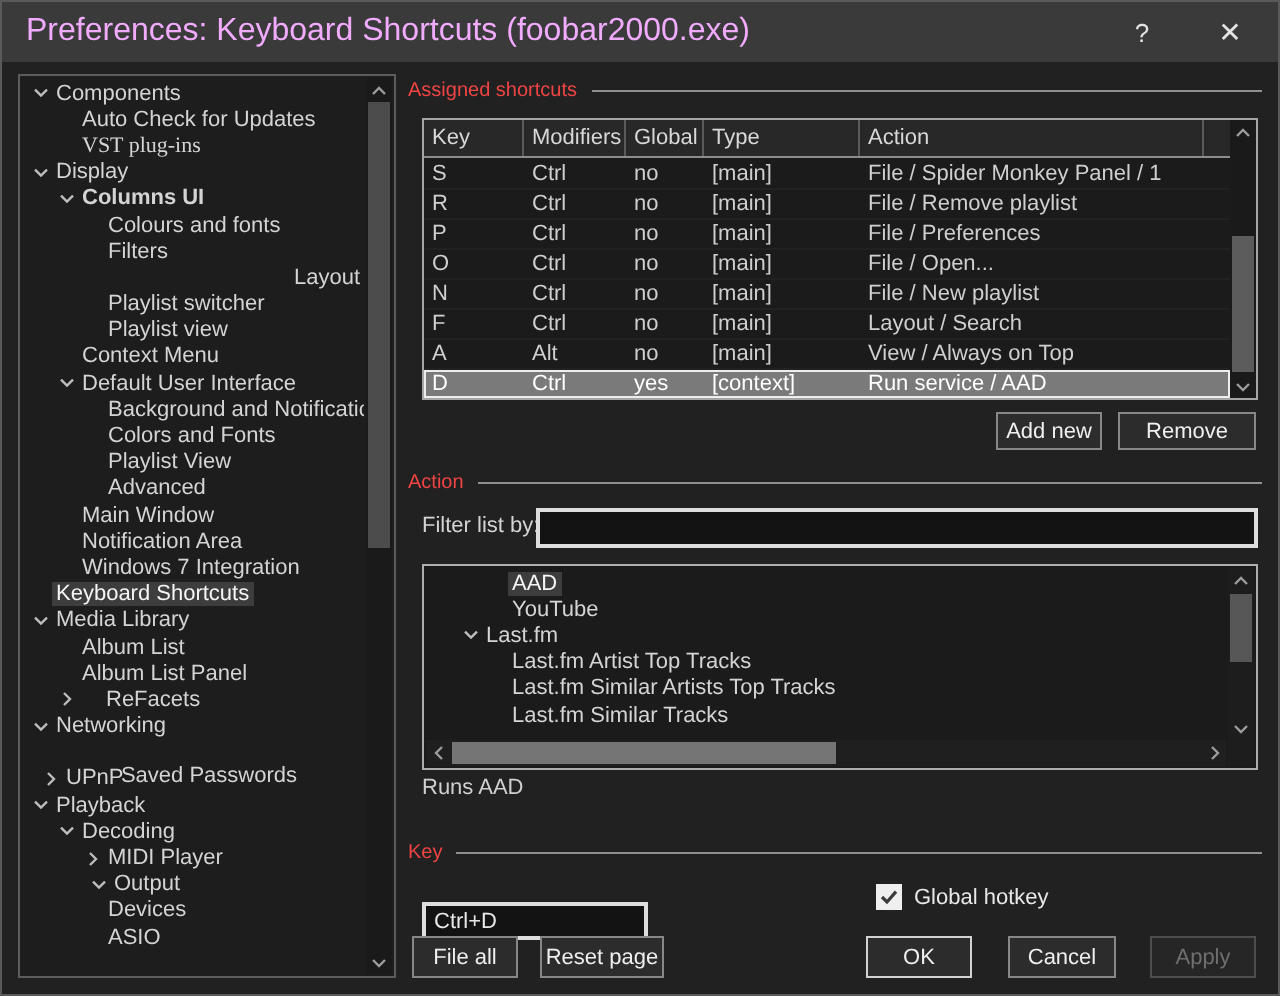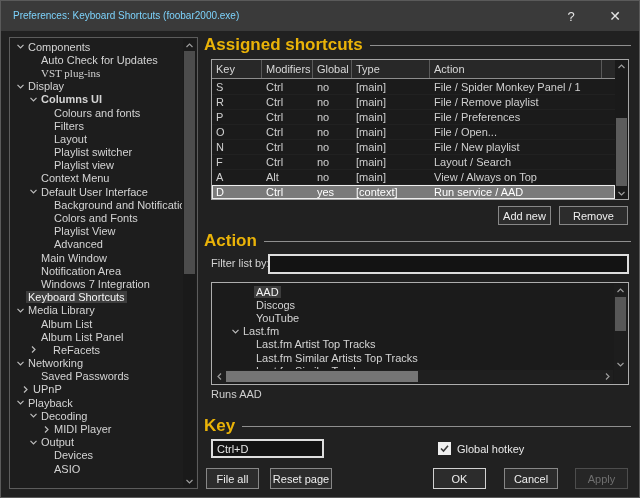--- a/index.html
+++ b/index.html
@@ -2,28 +2,28 @@
 <html><head>
 <meta charset="utf-8">
 <style>
   *{margin:0;padding:0;box-sizing:border-box}
   html,body{width:640px;height:498px;overflow:hidden}
   body{font-family:"Liberation Sans",sans-serif;background:#1a1a1a;color:#d4d4d4;font-size:11px;position:relative}
   .window{position:absolute;inset:0;width:640px;height:498px;background:#212121;border:1px solid #5a5a5a;overflow:hidden}
 
   
   .titlebar{position:absolute;top:0;left:0;right:0;height:30px;background:#3a3a3a;color:#fff}
-  .title-text{position:absolute;left:12px;top:0;line-height:30px;font-size:10px;color:#7dd3fc}
+  .title-text{position:absolute;left:12px;top:0;line-height:30px;font-size:16px;color:#f0abfc}
   .tb-btn{position:absolute;top:0;height:30px;display:flex;align-items:center;justify-content:center;color:#e3e3e3;font-size:13px;cursor:default}
   .tb-help{right:50px;width:36px}
   .tb-close{right:4px;width:40px;font-size:14px}
 
   
   .sect{position:absolute;left:203px;right:8px;height:14px;display:flex;align-items:center}
-  .sect-title{font-size:17px;font-weight:bold;color:#eab308;white-space:nowrap}
+  .sect-title{font-size:10px;font-weight:normal;color:#ef4444;white-space:nowrap}
   .sect-line{flex:1;height:1px;background:#8f8f8f;margin-left:7px}
 
   
   .tree-panel{position:absolute;left:8px;top:36px;width:189px;height:452px;background:#1d1d1d;border:1px solid #5c5c5c}
   .tree-items{position:absolute;left:1px;top:2px;right:15px;bottom:1px;overflow:hidden}
   .trow{display:flex;align-items:center;height:13.2px;white-space:nowrap;cursor:default}
   .chev{width:12px;height:9px;display:inline-flex;align-items:center;justify-content:center;flex:0 0 12px}
   .tlbl{color:#d4d4d4;padding:0 2px;line-height:12px}
   .tsel{background:#3d3d3d;color:#f5f5f5}
 
@@ -55,21 +55,21 @@
   .filter-label{position:absolute;left:210px;top:252px;height:20px;line-height:20px;color:#d4d4d4}
   .text-input{position:absolute;background:#131313;border:2px solid #dedede;color:#e8e8e8;font-family:"Liberation Sans",sans-serif;font-size:11px;padding:0 4px;outline:none}
   .filter-input{left:267px;top:253px;width:361px;height:20px}
 
   
   .action-list{position:absolute;left:210px;top:281px;width:418px;height:103px;background:#1b1b1b;border:1px solid #aeaeae}
   .action-items{position:absolute;left:1px;top:2px;right:15px;bottom:15px;overflow:hidden}
   .desc{position:absolute;left:210px;top:387px;color:#cfcfcf}
 
   
-  .key-input{left:210px;top:438px;width:113px;height:19px}
+  .key-input{left:210px;top:450px;width:113px;height:19px}
   .chk-wrap{position:absolute;left:437px;top:440px;height:15px;display:flex;align-items:center;cursor:default}
   .chk-box{width:13px;height:13px;background:#efefef;border:1px solid #efefef;display:flex;align-items:center;justify-content:center}
   .chk-box svg{visibility:hidden}
   .chk-box.checked svg{visibility:visible}
   .chk-label{margin-left:6px;color:#e8e8e8}
 
   .corner{position:absolute;right:1px;bottom:1px;width:13px;height:13px;background:#1d1d1d}
 </style>
 </head>
 <body>
@@ -121,21 +121,21 @@
           <span class="tlbl">Columns UI</span>
         </div>
         <div class="trow" style="padding-left: 29px;">
           <span class="chev"></span>
           <span class="tlbl">Colours and fonts</span>
         </div>
         <div class="trow" style="padding-left: 29px;">
           <span class="chev"></span>
           <span class="tlbl">Filters</span>
         </div>
-        <div class="trow" style="padding-left: 29px;">
+        <div class="trow" style=" justify-content: flex-end;">
           <span class="chev"></span>
           <span class="tlbl">Layout</span>
         </div>
         <div class="trow" style="padding-left: 29px;">
           <span class="chev"></span>
           <span class="tlbl">Playlist switcher</span>
         </div>
         <div class="trow" style="padding-left: 29px;">
           <span class="chev"></span>
           <span class="tlbl">Playlist view</span>
@@ -209,21 +209,21 @@
           <span class="tlbl">ReFacets</span>
         </div>
         <div class="trow" style="padding-left: 3px;">
           <span class="chev">
             <svg width="9" height="9" viewBox="0 0 9 9">
               <polyline points="1.5,2.8 4.5,5.8 7.5,2.8" fill="none" stroke="#bdbdbd" stroke-width="1.2"></polyline>
             </svg>
           </span>
           <span class="tlbl">Networking</span>
         </div>
-        <div class="trow" style="padding-left: 16px;">
+        <div class="trow" style="padding-left: 16px; flex-direction: column;">
           <span class="chev"></span>
           <span class="tlbl">Saved Passwords</span>
         </div>
         <div class="trow" style="padding-left: 8px;">
           <span class="chev">
             <svg width="9" height="9" viewBox="0 0 9 9">
               <polyline points="3,1.5 6,4.5 3,7.5" fill="none" stroke="#bdbdbd" stroke-width="1.2"></polyline>
             </svg>
           </span>
           <span class="tlbl">UPnP</span>
@@ -245,21 +245,21 @@
           <span class="tlbl">Decoding</span>
         </div>
         <div class="trow" style="padding-left: 29px;">
           <span class="chev">
             <svg width="9" height="9" viewBox="0 0 9 9">
               <polyline points="3,1.5 6,4.5 3,7.5" fill="none" stroke="#bdbdbd" stroke-width="1.2"></polyline>
             </svg>
           </span>
           <span class="tlbl">MIDI Player</span>
         </div>
-        <div class="trow" style="padding-left: 16px; text-align: center;">
+        <div class="trow" style="padding-left: 32px; text-align: center;">
           <span class="chev">
             <svg width="9" height="9" viewBox="0 0 9 9">
               <polyline points="1.5,2.8 4.5,5.8 7.5,2.8" fill="none" stroke="#bdbdbd" stroke-width="1.2"></polyline>
             </svg>
           </span>
           <span class="tlbl">Output</span>
         </div>
         <div class="trow" style="padding-left: 29px;">
           <span class="chev"></span>
           <span class="tlbl">Devices</span>
@@ -383,24 +383,20 @@
   <input class="text-input filter-input" value="" style="">
 
   <div class="action-list">
     <div class="action-items" id="action-tree">
         <div class="trow" style="padding-left: 29px;">
           <span class="chev"></span>
           <span class="tlbl tsel">AAD</span>
         </div>
         <div class="trow" style="padding-left: 29px;">
           <span class="chev"></span>
-          <span class="tlbl">Discogs</span>
-        </div>
-        <div class="trow" style="padding-left: 29px;">
-          <span class="chev"></span>
           <span class="tlbl">YouTube</span>
         </div>
         <div class="trow" style="padding-left: 16px;">
           <span class="chev">
             <svg width="9" height="9" viewBox="0 0 9 9">
               <polyline points="1.5,2.8 4.5,5.8 7.5,2.8" fill="none" stroke="#bdbdbd" stroke-width="1.2"></polyline>
             </svg>
           </span>
           <span class="tlbl">Last.fm</span>
         </div>

